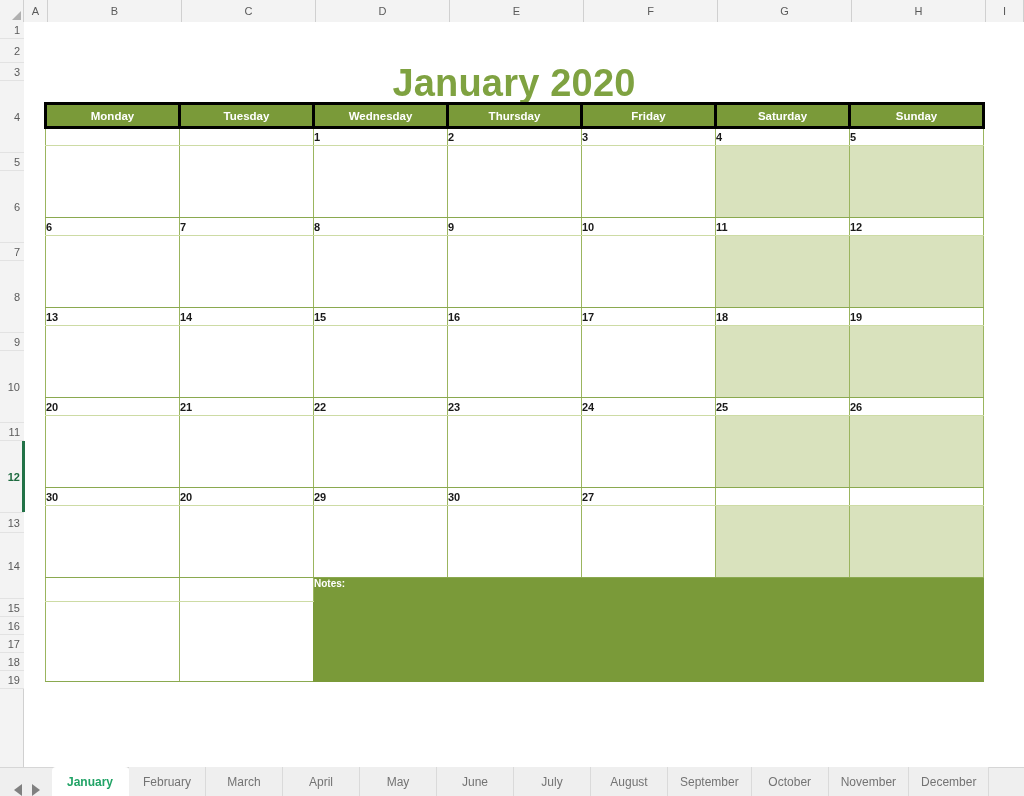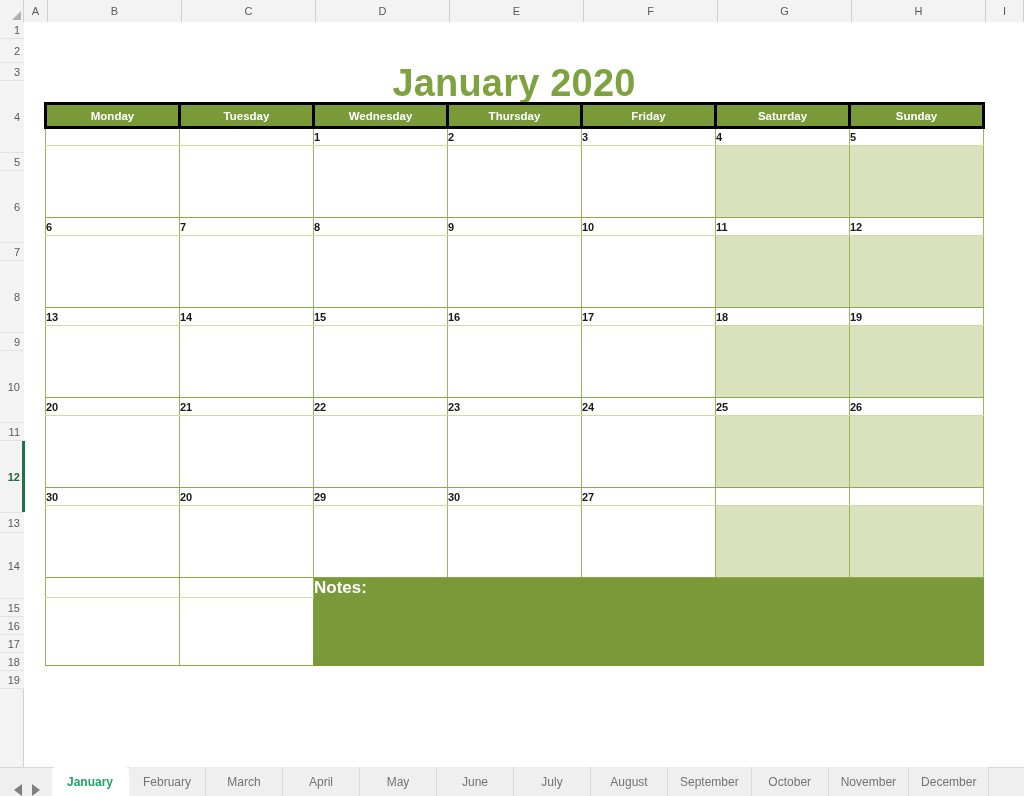--- a/index.html
+++ b/index.html
@@ -165,23 +165,23 @@
     border-right: 1px solid #9bb55e;
     border-bottom: 1px solid #8aa94f;
     vertical-align: top;
   }
   td.daybody.weekend { background: #d9e2bd; }
 
   
   td.notes-cell {
     background: #7a9a39;
     color: #ffffff;
-    font-size: 17px;
-    font-weight: bold;
-    height: 88px;
+    font-size: 10px;
+    font-weight: bold;
+    height: 104px;
     vertical-align: top;
     padding: 3px 0 0 4px;
     border: 1px solid #7a9a39;
   }
   td.below-left-top {
     height: 20px;
     background: #ffffff;
     border-left: 1px solid #9bb55e;
     border-right: 1px solid #9bb55e;
     border-top: 1px solid #8aa94f;

